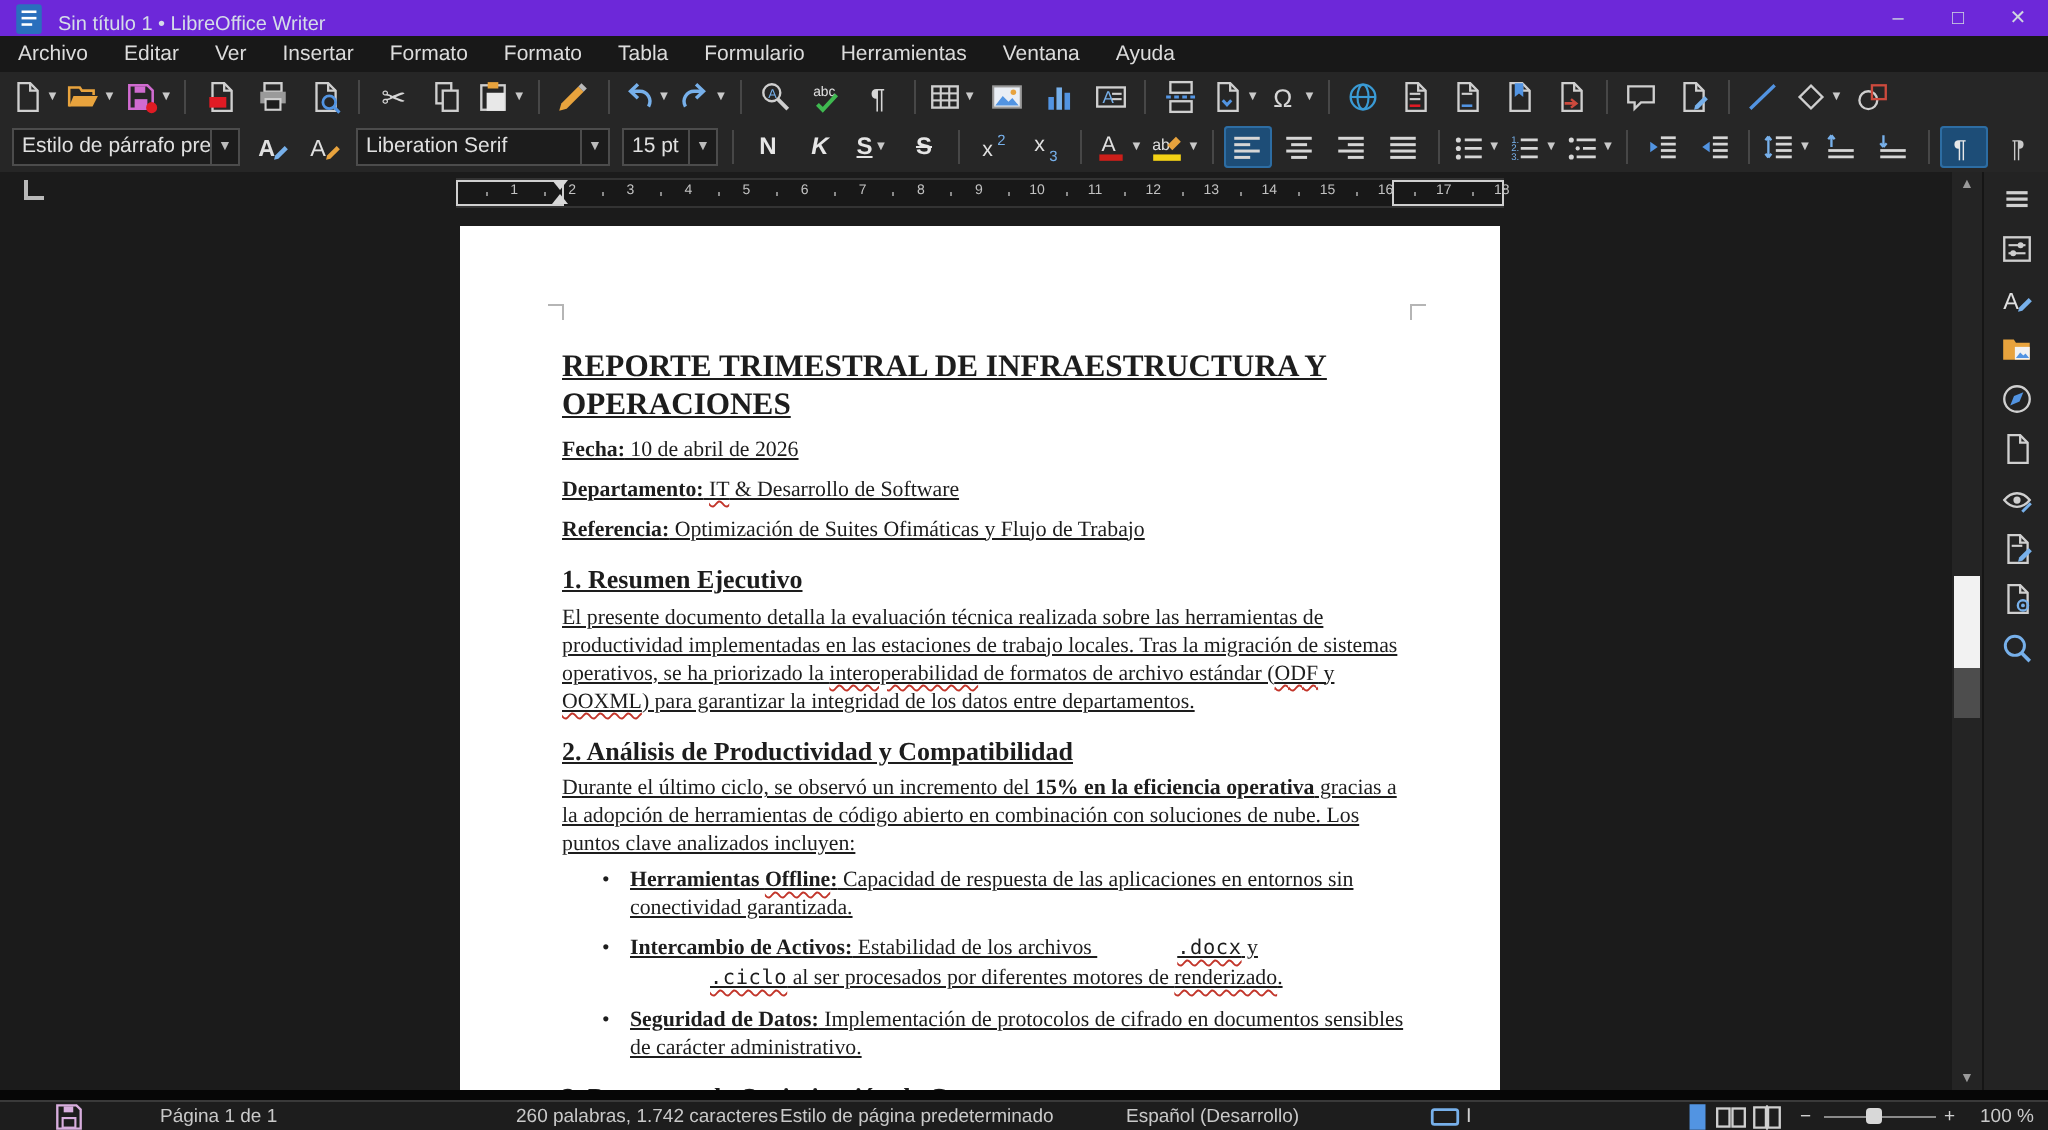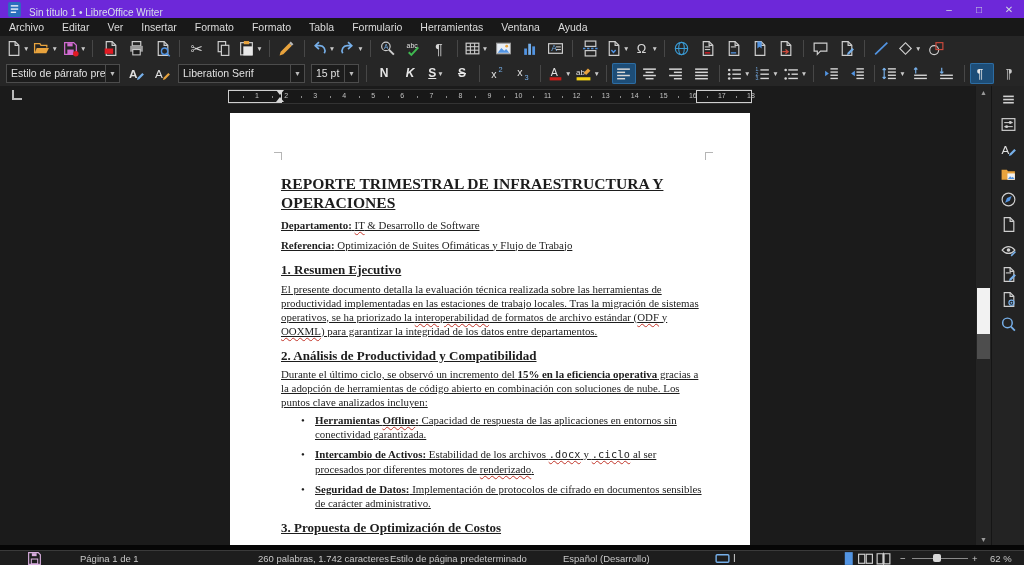--- a/index.html
+++ b/index.html
@@ -53,21 +53,21 @@
   #doccontent{position:absolute;left:51px;right:44px;top:61px;color:#1d1d1d;
       font-family:"Liberation Serif",serif;font-size:10.9px;line-height:14px;text-decoration:underline;}
   .doc-title{font-size:15.6px;line-height:19px;font-weight:bold;}
   .doc-h2{font-size:13px;line-height:16px;font-weight:bold;margin-top:10px;}
   .doc-meta{margin-top:6.5px;line-height:13.5px;}
   .doc-p{margin-top:3.5px;}
   .doc-ul{margin-top:4px;}
   .doc-li{position:relative;padding-left:34px;margin-bottom:6px;}
   .doc-li::before{content:"•";position:absolute;left:20px;top:0;}
   .b{font-weight:bold;}
-  .mono{font-family:"DejaVu Sans Mono",monospace;font-size:10.2px;letter-spacing:.3px;}
+  .mono{font-family:"DejaVu Sans Mono",monospace;font-size:10.2px;letter-spacing:.3px;margin-left:40px;}
   .sp{text-decoration:underline;text-decoration-style:wavy;text-decoration-color:#c2352a;text-decoration-thickness:1px;text-underline-offset:2px;}
 
   
   #vscroll{position:absolute;right:33px;top:86px;width:15px;bottom:20px;background:#242424;border-left:1px solid #1a1a1a;}
   .scrollarrow{position:absolute;left:0;width:15px;height:12px;display:flex;align-items:center;justify-content:center;color:#9a9a9a;font-size:7px;}
   #vthumb{position:absolute;left:1px;width:13px;top:202px;height:46px;background:#f2f2f2;}
   #vthumb2{position:absolute;left:1px;width:13px;top:248px;height:25px;background:#4d4d4d;}
 
   
   #sidebar{position:absolute;right:0;top:86px;width:32px;bottom:17px;background:#232323;border-left:1px solid #151515;}
@@ -595,20 +595,21 @@
       <span class="rtick" style="left: 508.375px;"></span>
     </div>
 </div>
 
 <div class="band" id="workspace">
   <div id="page">
     <div class="cornermark cm-tl"></div>
     <div class="cornermark cm-tr"></div>
     <div id="doccontent">
         <div class="doc-title"><span class="b">REPORTE TRIMESTRAL DE INFRAESTRUCTURA Y OPERACIONES</span></div>
+        <div class="doc-meta"><span class="b">Fecha:</span><span> 10 de abril de 2026</span></div>
         <div class="doc-meta"><span class="b">Departamento:</span><span> </span><span class="sp">IT</span><span> &amp; Desarrollo de Software</span></div>
         <div class="doc-meta"><span class="b">Referencia:</span><span> Optimización de Suites Ofimáticas y Flujo de Trabajo</span></div>
         <div class="doc-h2"><span class="b">1. Resumen Ejecutivo</span></div>
         <div class="doc-p"><span>El presente documento detalla la evaluación técnica realizada sobre las herramientas de productividad implementadas en las estaciones de trabajo locales. Tras la migración de sistemas operativos, se ha priorizado la </span><span class="sp">interoperabilidad</span><span> de formatos de archivo estándar (</span><span class="sp">ODF</span><span> y </span><span class="sp">OOXML</span><span>) para garantizar la integridad de los datos entre departamentos.</span></div>
         <div class="doc-h2"><span class="b">2. Análisis de Productividad y Compatibilidad</span></div>
         <div class="doc-p"><span>Durante el último ciclo, se observó un incremento del </span><span class="b">15% en la eficiencia operativa</span><span> gracias a la adopción de herramientas de código abierto en combinación con soluciones de nube. Los puntos clave analizados incluyen:</span></div>
         <div class="doc-ul">
           <div class="doc-li"><span class="b">Herramientas </span><span class="b sp">Offline</span><span class="b">:</span><span> Capacidad de respuesta de las aplicaciones en entornos sin conectividad garantizada.</span></div>
           <div class="doc-li"><span class="b">Intercambio de Activos:</span><span> Estabilidad de los archivos </span><span class="sp mono">.docx</span><span> y </span><span class="sp mono">.ciclo</span><span> al ser procesados por diferentes motores de </span><span class="sp">renderizado</span><span>.</span></div>
           <div class="doc-li"><span class="b">Seguridad de Datos:</span><span> Implementación de protocolos de cifrado en documentos sensibles de carácter administrativo.</span></div>
@@ -733,14 +734,14 @@
       <svg viewBox="0 0 16 16" width="17" height="17">
         <path d="M2 3.5h5.5v9.5H2zM8.5 3.5H14v9.5H8.5z" stroke="#cfcfcf" fill="none" stroke-width="1.1"></path>
         <line x1="8" y1="2.5" x2="8" y2="14" stroke="#cfcfcf"></line>
       </svg>
     </span>
   <span class="sb-item" style="left:900px;color:#cfcfcf;">−</span>
   <span id="zoomtrack"></span>
   <span id="zoomnotch"></span>
   <span id="zoomthumb"></span>
   <span class="sb-item" style="left:972px;color:#cfcfcf;">+</span>
-  <span class="sb-item" style="left:990px;">62 %</span>
+  <span class="sb-item" style="left:990px;">100 %</span>
 </div>
 
 </body></html>

